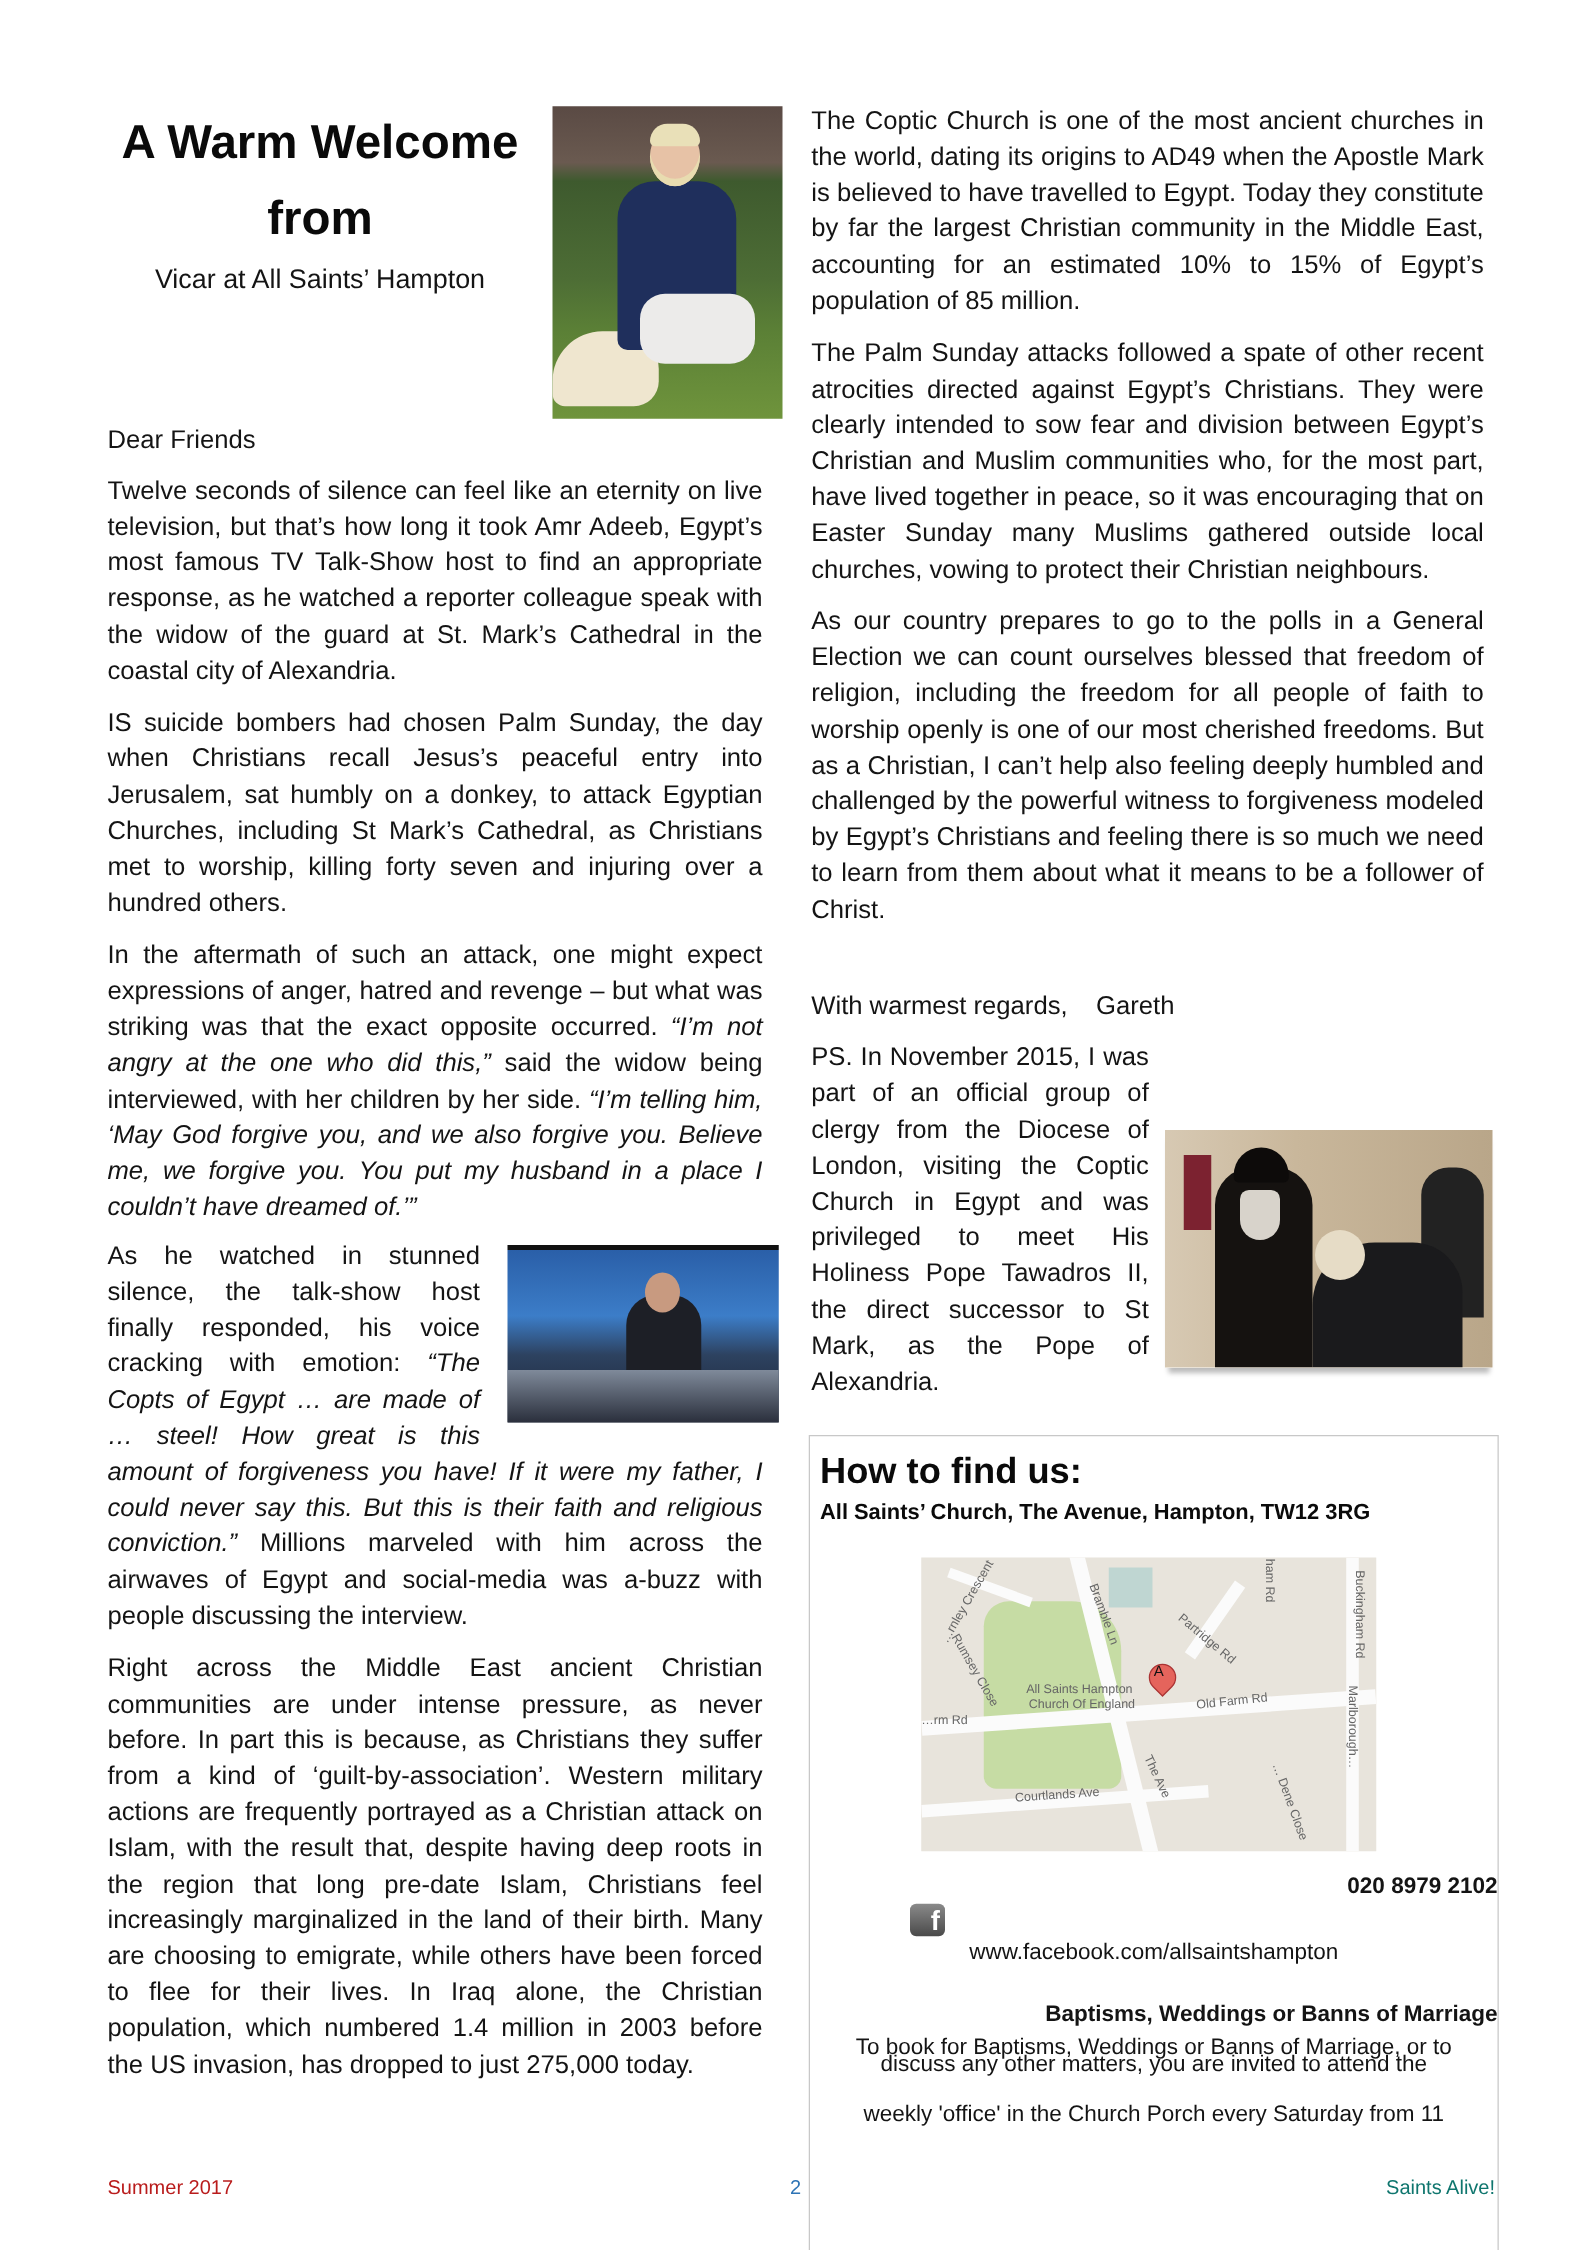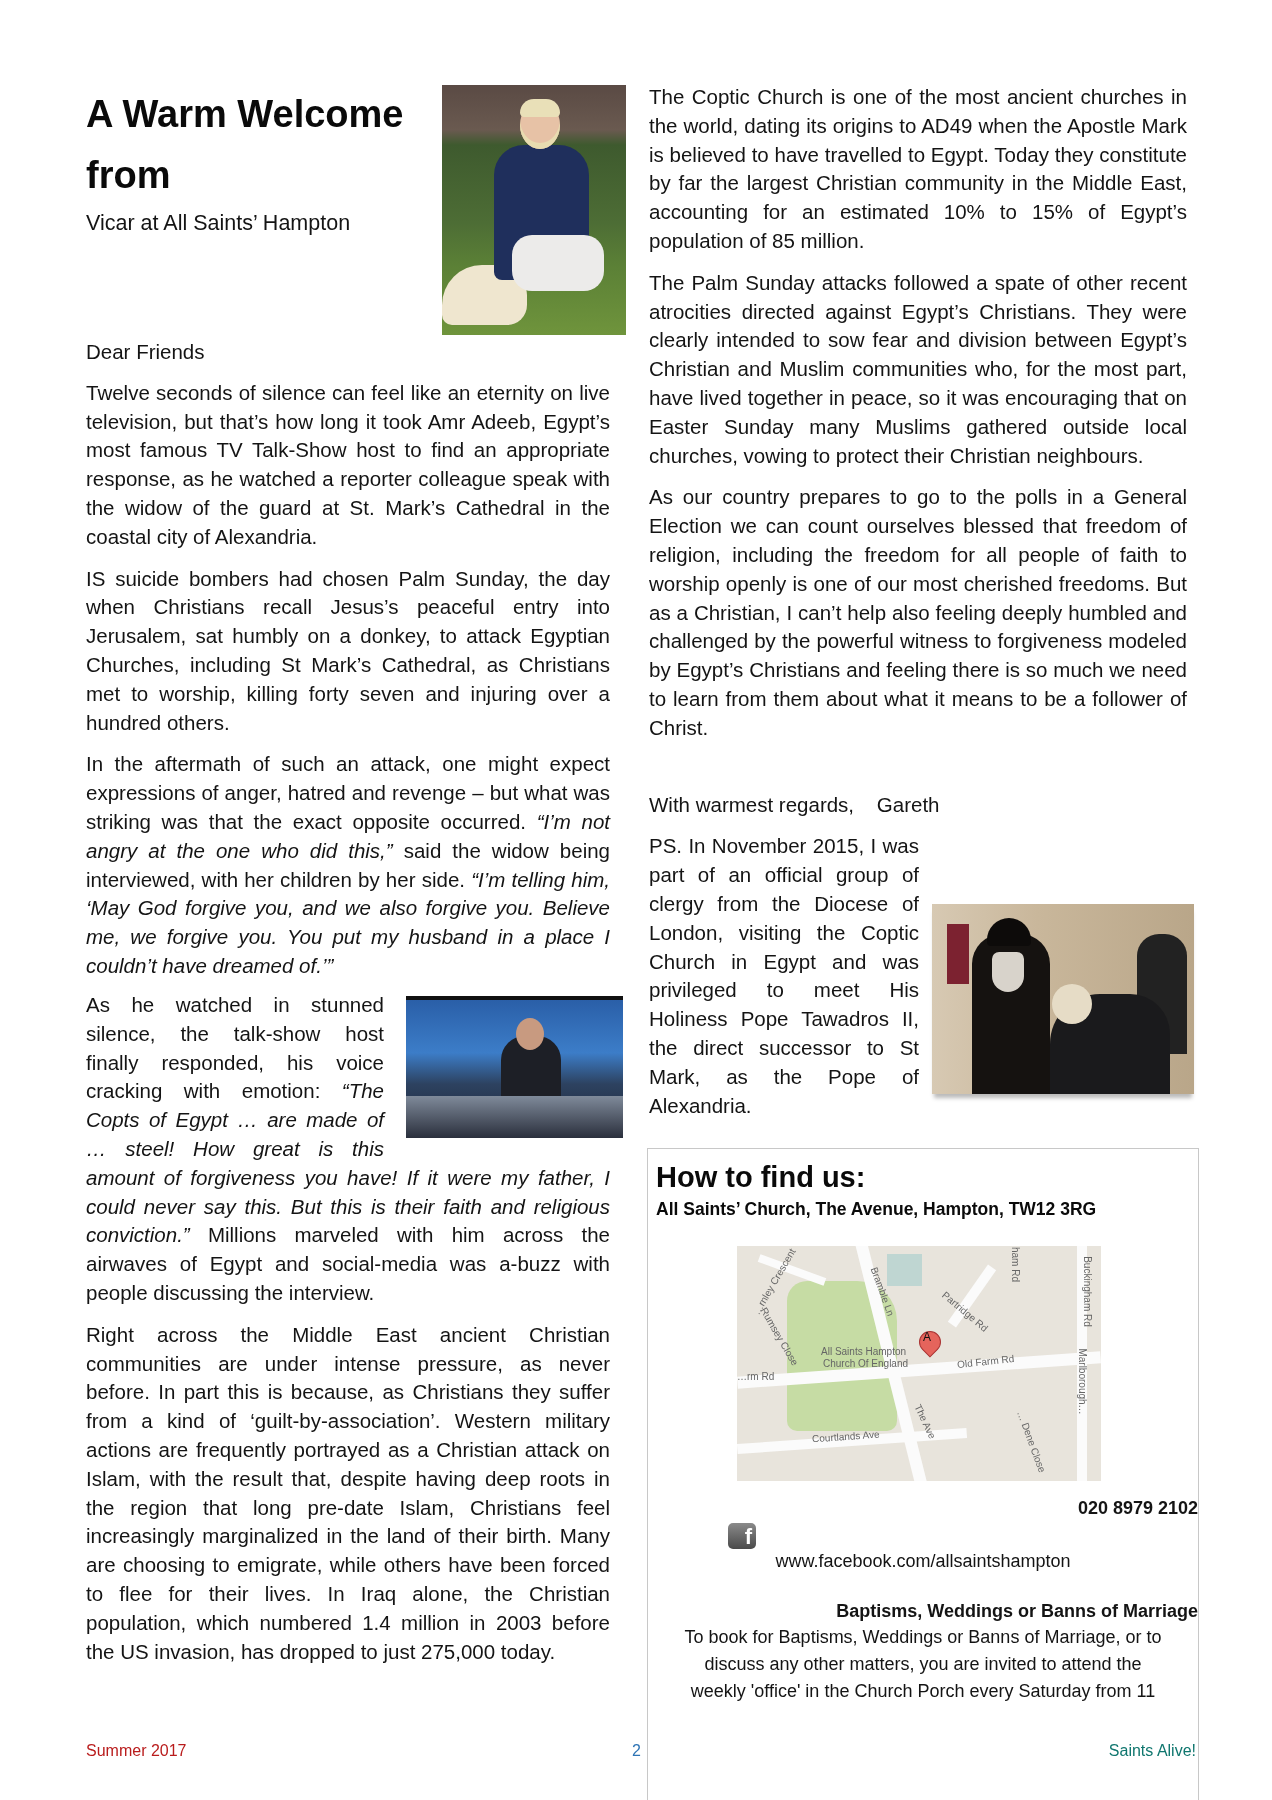--- a/index.html
+++ b/index.html
@@ -2,21 +2,21 @@
 <html><head>
 <meta charset="utf-8">
 <style>
   * { box-sizing: border-box; margin: 0; padding: 0; }
   html, body { width: 1272px; height: 1800px; background: #ffffff; overflow: hidden; }
   body { position: relative; font-family: "Liberation Sans", "DejaVu Sans", sans-serif; color: #111; }
   .abs { position: absolute; }
   .body-text { font-size: 20.5px; line-height: 28.8px; text-align: justify; color: #141414; }
   .body-text p { margin-bottom: 13px; }
   .body-text em { font-style: italic; }
-  .title-block { left: 86px; top: 84px; width: 340px; text-align: left; }
+  .title-block { left: 86px; top: 84px; width: 340px; text-align: center; }
   .title-line { font-weight: bold; font-size: 38px; line-height: 61px; color: #0a0a0a; }
   .subtitle { font-size: 21.5px; line-height: 30px; margin-top: 2px; color: #141414; }
   .photo { border: 0; overflow: hidden; }
   
   #vicar-photo { left: 442px; top: 85px; width: 184px; height: 250px;
     background: linear-gradient(180deg, #5a4a44 0%, #6a5a50 18%, #3e5a2e 24%, #4d6d35 55%, #5b8036 72%, #6f943c 100%); }
   #vicar-photo .figure-body { position:absolute; left:52px; top:60px; width:95px; height:135px; background:#1f2f5c; border-radius: 30px 30px 8px 8px; }
   #vicar-photo .figure-head { position:absolute; left:78px; top:16px; width:40px; height:48px; background:#e7c2a6; border-radius:50%; box-shadow: 0 -6px 0 #e8dcb0 inset; }
   #vicar-photo .figure-hair { position:absolute; left:78px; top:14px; width:40px; height:18px; background:#e9e0b8; border-radius:20px 20px 6px 6px; }
   #vicar-photo .figure-legs { position:absolute; left:70px; top:150px; width:92px; height:56px; background:#ecebea; border-radius: 20px; }
@@ -144,19 +144,19 @@
     <span class="map-label" style="left:262px; top:190px; transform:rotate(70deg);">… Dene Close</span>
     <div class="marker"></div>
     <span class="marker-label">A</span>
   </div>
 
   <div class="contact bold" style="top:349px;">020 8979 2102</div>
   <div id="fb-icon">f</div>
   <div class="contact" style="top:402px;">www.facebook.com/allsaintshampton</div>
   <div class="contact bold" style="top:452px;">Baptisms, Weddings or Banns of Marriage</div>
   <div class="contact" style="top:478px;">To book for Baptisms, Weddings or Banns of Marriage, or to</div>
-  <div class="contact" style="top:505px;">discuss any other matters, you are invited to attend the</div>
+  <div class="contact" style="top:492px;">discuss any other matters, you are invited to attend the</div>
   <div class="contact" style="top:532px;">weekly 'office'  in the Church Porch every Saturday from 11</div>
 </div>
 
 <div class="footer" style="left: 86px; color: #b91c1c;">Summer 2017</div>
 <div class="footer" style="left: 632px; color: rgb(46, 116, 181);">2</div>
 <div class="footer" style="right: 76px; color: #0f766e;">Saints Alive!</div>
 
 </body></html>

